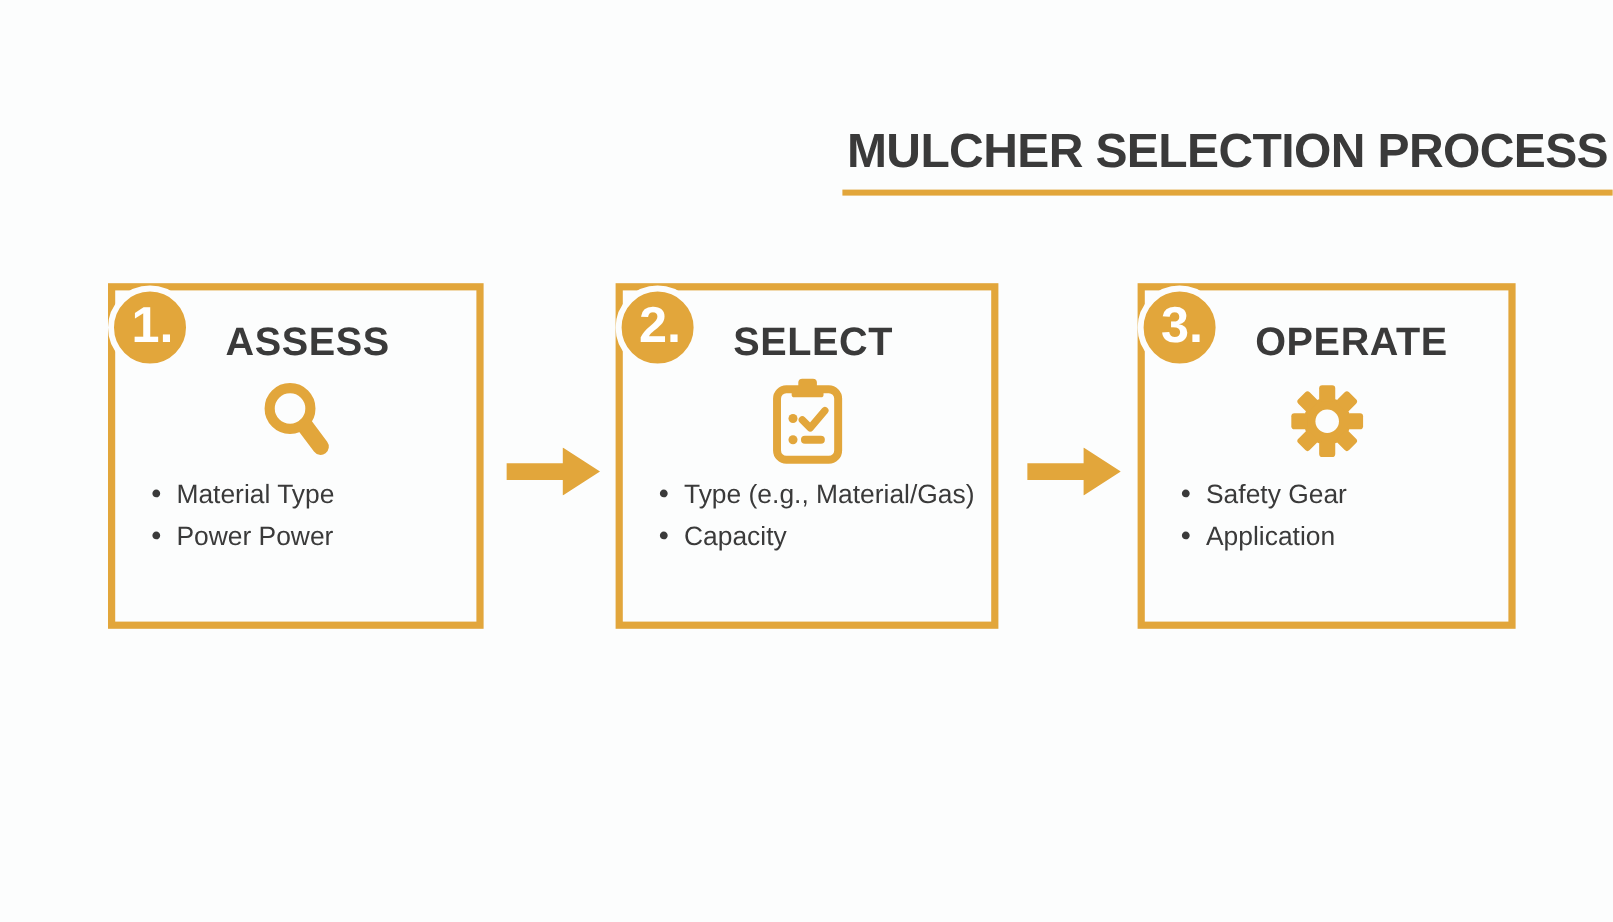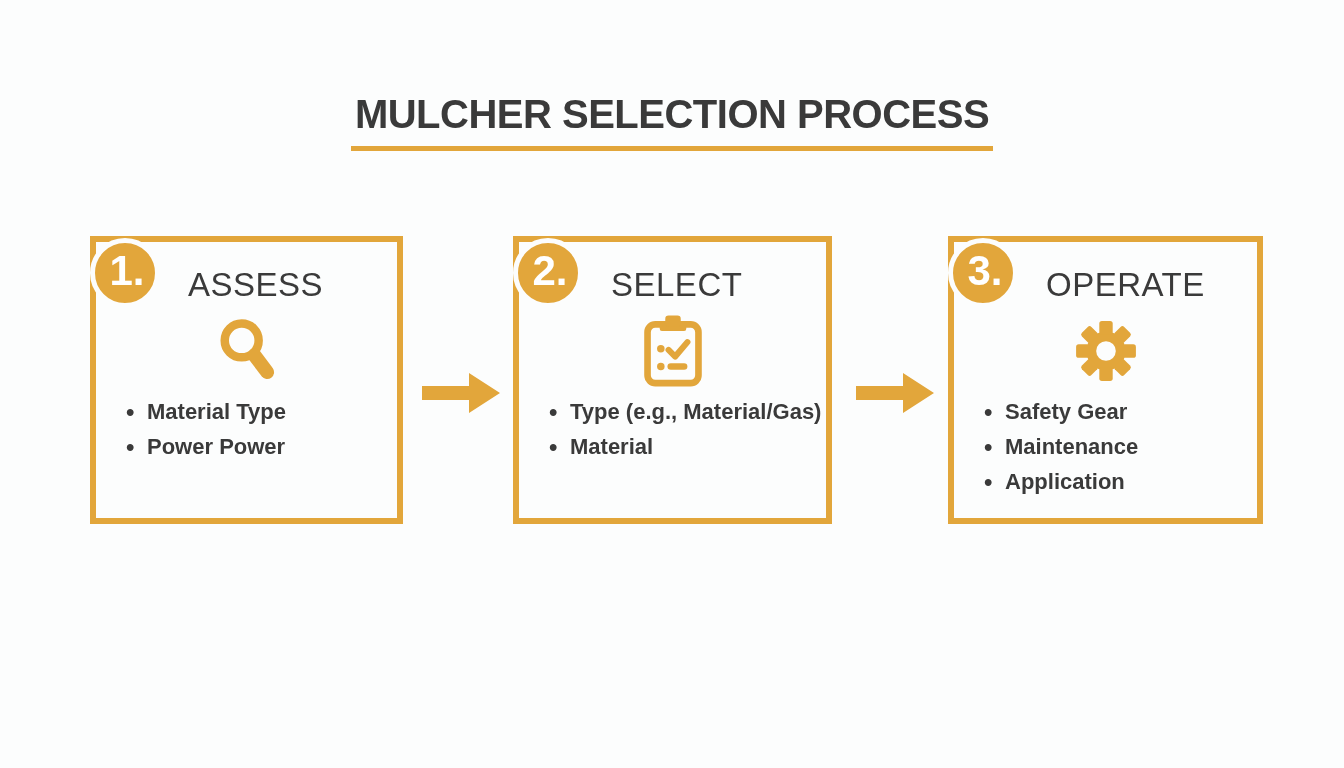--- a/index.html
+++ b/index.html
@@ -14,22 +14,22 @@
     background:var(--bg);
     font-family:"Liberation Sans","DejaVu Sans",sans-serif;
     color:var(--text);
     position:relative;
   }
   .canvas{position:absolute;inset:0;}
 
   
   header{
     position:absolute;
-    top:92px;left:0;right:0;
-    text-align:center;
+    top:104px;left:0;right:0;
+    text-align:right;
   }
   h1.page-title{
     display:inline-block;
     font-size:40px;
     font-weight:bold;
     letter-spacing:-0.5px;
     color:var(--text);
     border-bottom:5px solid var(--accent);
     padding:0 4px 9px 4px;
     white-space:nowrap;
@@ -58,39 +58,38 @@
     font-size:42px;font-weight:bold;
     color:var(--circle-text);
     line-height:1;
   }
   .num-circle span{transform:translate(2px,-2px);}
 
   .step-title{
     position:absolute;
     left:92px;top:24px;
     font-size:33px;
-    font-weight:normal;
+    font-weight:bold;
     letter-spacing:0.5px;
     color:var(--text);
     white-space:nowrap;
   }
 
   .icon-wrap{
     position:absolute;
     top:68px;left:0;right:0;
     height:82px;
     display:flex;align-items:center;justify-content:center;
     color:var(--accent);
   }
 
   ul.bullets{
     position:absolute;
     top:152px;left:28px;right:0;
     list-style:none;
-    font-weight:bold;
   }
   ul.bullets li{
     position:relative;
     padding-left:23px;
     font-size:22px;
     line-height:35px;
     color:var(--text);
     white-space:nowrap;
   }
   ul.bullets li::before{
@@ -154,21 +153,21 @@
         <rect x="16" y="7" width="24" height="8" rx="2" fill="currentColor"></rect>
         <rect x="21" y="1" width="14" height="10" rx="3" fill="currentColor"></rect>
         <circle cx="17" cy="31" r="3.4" fill="currentColor"></circle>
         <path d="M24 32 l6 6 l11 -13" fill="none" stroke="currentColor" stroke-width="5.5" stroke-linecap="round" stroke-linejoin="round"></path>
         <circle cx="17" cy="47" r="3.4" fill="currentColor"></circle>
         <line x1="26" y1="47" x2="38" y2="47" stroke="currentColor" stroke-width="6" stroke-linecap="round"></line>
       </svg>
     </div>
     <ul class="bullets">
       <li>Type (e.g., Material/Gas)</li>
-      <li>Material</li>
+      <li>Capacity</li>
     </ul>
   </section>
 
   <div class="arrow arrow-2">
     <svg width="78" height="40" viewBox="0 0 78 40" aria-hidden="true">
       <path d="M0 13 H47 V0 L78 20 L47 40 V27 H0 Z" fill="currentColor"></path>
     </svg>
   </div>
 
   <section class="step-box box-3">
@@ -189,18 +188,17 @@
             <rect x="25.5" y="3" width="13" height="13" rx="2.5" transform="rotate(225 32 32)"></rect>
             <rect x="25.5" y="3" width="13" height="13" rx="2.5" transform="rotate(270 32 32)"></rect>
             <rect x="25.5" y="3" width="13" height="13" rx="2.5" transform="rotate(315 32 32)"></rect>
           </g>
         </g>
         <circle cx="32" cy="32" r="9.5" fill="#FCFDFD"></circle>
       </svg>
     </div>
     <ul class="bullets">
       <li>Safety Gear</li>
-      <li>Maintenance</li>
       <li>Application</li>
     </ul>
   </section>
 
 </div>
 
 </body></html>

